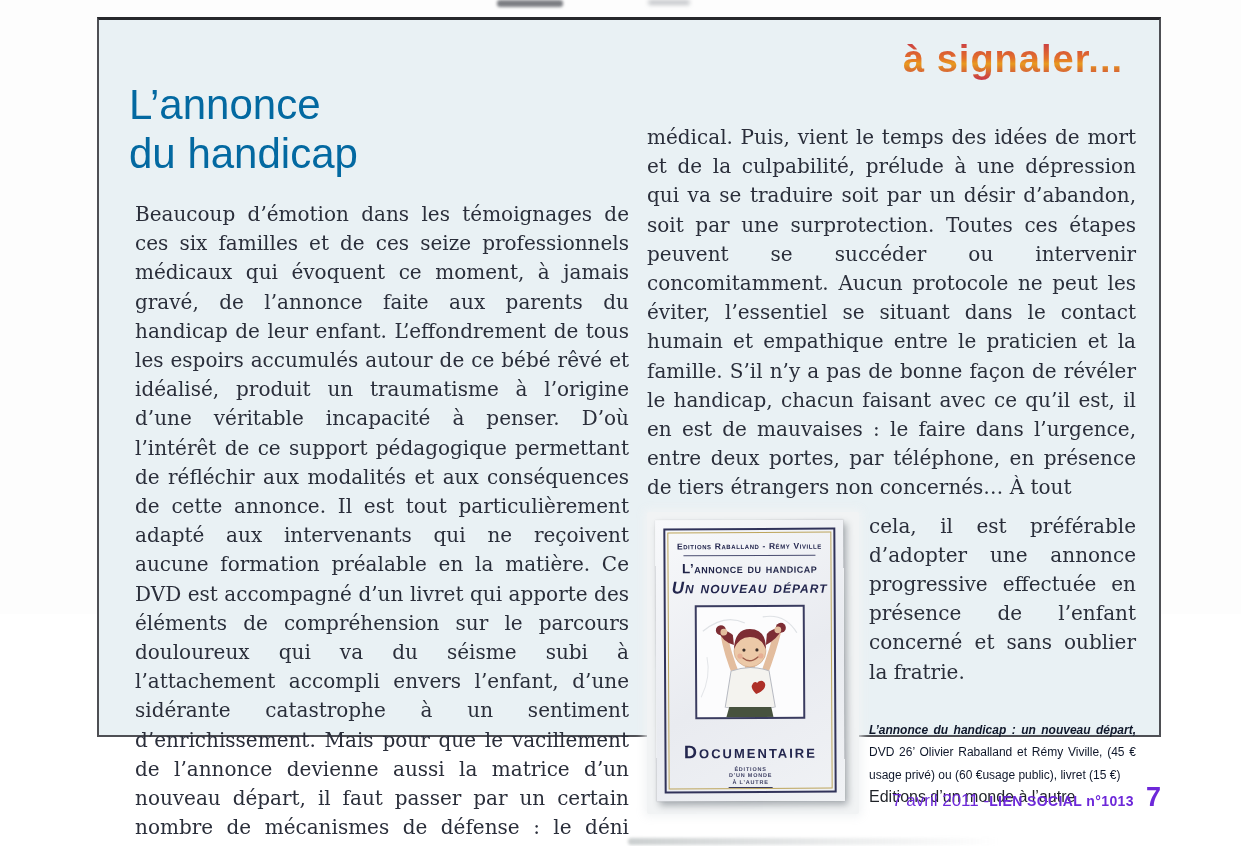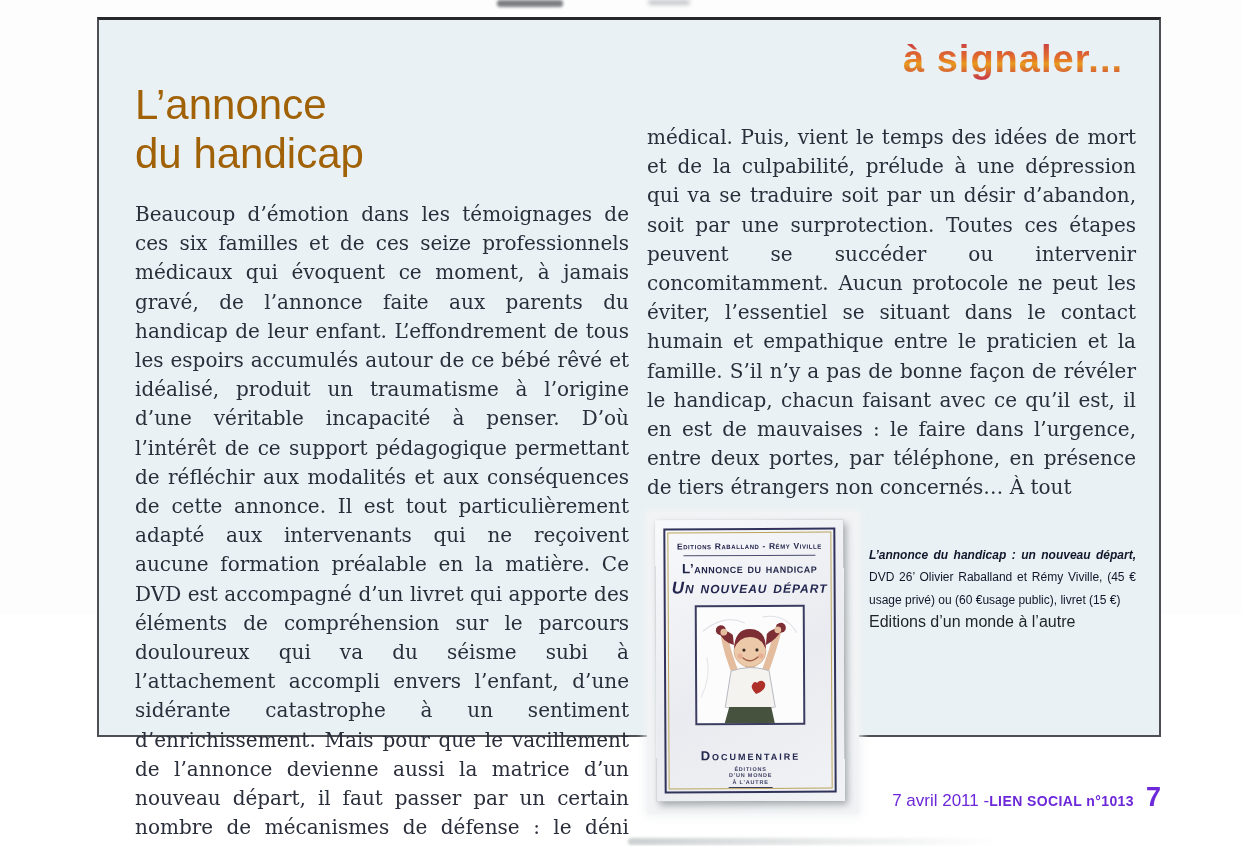--- a/index.html
+++ b/index.html
@@ -19,22 +19,22 @@
   
   .panel { position:absolute; left:97px; top:17px; width:1064px; height:720px;
     background:#e9f1f4; border:2px solid #4e4f54; border-top:3px solid #27282c; }
 
   .signaler { position:absolute; top:18px; right:36px;
     font-size:38px; font-weight:bold; letter-spacing:1px;
     color:#d8432d;
     background:linear-gradient(180deg,#c93a45 8%, #e4722a 48%, #e89b1f 60%, #c93a45 95%);
     -webkit-background-clip:text; background-clip:text; -webkit-text-fill-color:transparent; }
 
-  .title { position:absolute; left:36px; top:60px; width:420px;
-    font-size:42px; line-height:49px; font-weight:normal; color:#a16207;
+  .title { position:absolute; left:30px; top:60px; width:420px;
+    font-size:42px; line-height:49px; font-weight:normal; color:#0369a1;
     letter-spacing:0px; white-space:pre-line; }
 
   .serif { font-family:"DejaVu Serif","Liberation Serif",serif;
     color:#2a2e3a; font-size:20px; line-height:29.2px; text-align:justify;
     hyphens:auto; -webkit-hyphens:auto; }
 
   .col-left { position:absolute; left:36px; top:180px; width:494px; }
   .col-right { position:absolute; left:548px; top:103px; width:489px; }
 
   .wrap-row { display:flex; margin-top:9px; }
@@ -52,21 +52,21 @@
     display:flex; flex-direction:column; align-items:center; padding-top:8px; }
   .dvd-authors { font-size:8.5px; font-weight:bold; font-variant:small-caps;
     letter-spacing:.6px; color:#23264e; white-space:nowrap; }
   .dvd-rule { width:82%; height:1px; background:#4a4d70; margin:4px 0 5px; }
   .dvd-title { font-size:13.5px; font-weight:bold; font-variant:small-caps;
     letter-spacing:.5px; color:#1f2347; white-space:nowrap; }
   .dvd-subtitle { font-size:17px; font-weight:bold; font-style:italic;
     font-variant:small-caps; letter-spacing:1px; color:#23264e; margin-top:2px; }
   .dvd-ill-frame { width:110px; height:134px; border:2px solid #3a3c60;
     background:#fcfcfd; margin-top:7px; overflow:hidden; }
-  .dvd-genre { font-size:13px; font-weight:bold; font-variant:small-caps;
+  .dvd-genre { font-size:18px; font-weight:bold; font-variant:small-caps;
     letter-spacing:2px; color:#23264e; margin-top:23px; }
   .dvd-logo { margin-top:3px; text-align:center; color:#3a3c60;
     border-bottom:1px solid #3a3c60; padding-bottom:2px; }
   .dvd-logo span { display:block; font-size:5.5px; font-weight:bold;
     letter-spacing:.8px; line-height:6.5px; text-transform:uppercase; }
 
   .sub-col { flex:1; min-width:0; }
   .caption { margin-top:32px; font-size:12px; line-height:22.5px; color:#0f172a;
     text-align:justify; }
   .cap-title { font-weight:bold; font-style:italic; }
@@ -140,20 +140,21 @@
                   <span>Éditions</span>
                   <span>d’un monde</span>
                   <span>à l’autre</span>
                 </div>
               </div>
             </div>
           </div>
         </div>
 
         <div class="sub-col">
+          <p class="serif" style="text-align:justify;">cela, il est préférable d’adopter une annonce progressive effectuée en présence de l’enfant concerné et sans oublier la fratrie.</p>
           <p class="caption">
             <span class="cap-title">L’annonce du handicap : un nouveau départ,</span>
             <span>DVD 26’ Olivier Raballand et Rémy Viville, (45 € usage privé) ou (60 €usage public), livret (15 €)</span>
           </p>
           <p class="cap-line">Editions d’un monde à l’autre</p>
 
         </div>
 
       </div>
     </div>

